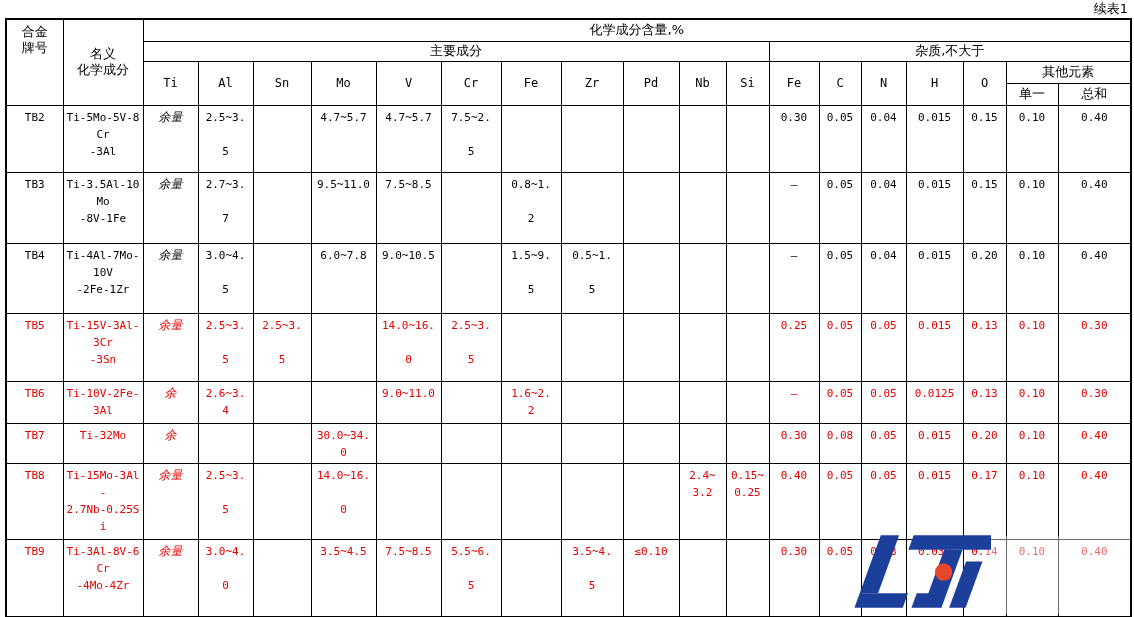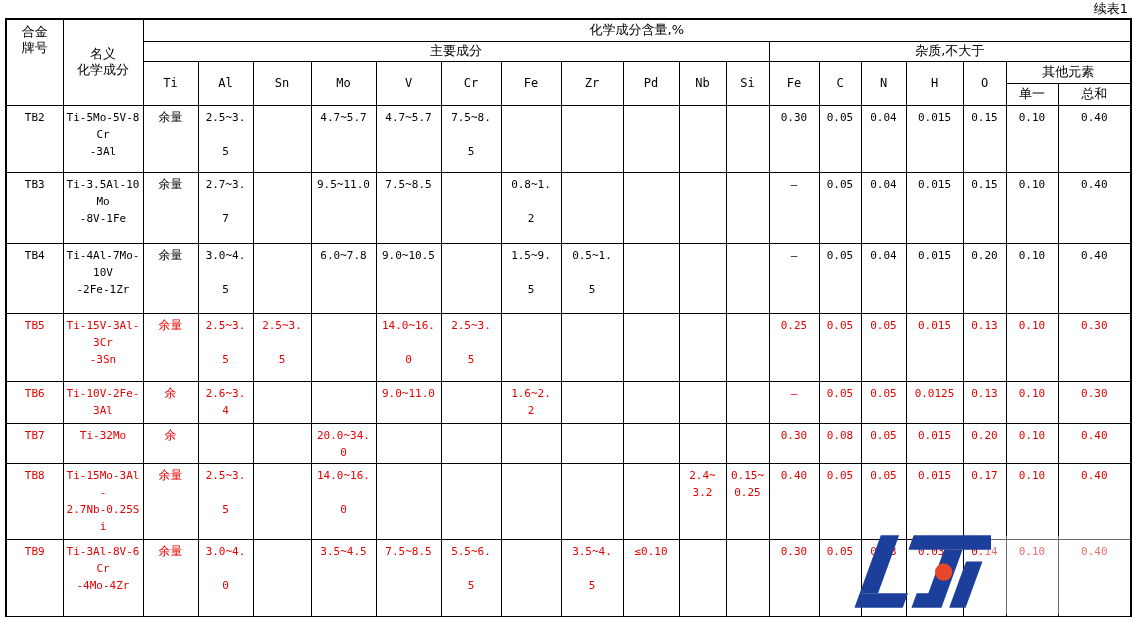--- a/index.html
+++ b/index.html
@@ -30,21 +30,21 @@
   .alloy thead tr.hr2 { height:20px;padding-left:34px; }
   .alloy thead tr.hr3 { height:22px; }
   .alloy thead tr.hr4 { height:22px; }
   .th-alloy { vertical-align:top !important; padding-top:4px !important; }
   .pre { white-space:pre-line; }
   .alloy tbody td {
     vertical-align:top; padding-top:3px;
     font-size:11px; line-height:17px;
     font-family:"DejaVu Sans Mono","Liberation Mono",monospace;
   }
-  .alloy tbody td.cjkcell { font-size:12px; font-family:"DejaVu Sans","Liberation Sans",sans-serif; }
+  .alloy tbody td.cjkcell { font-size:12px; font-family:"DejaVu Sans","Liberation Sans",sans-serif;font-style:italic; }
   .alloy tbody tr.red td { color:#e60000; }
   
   .haze {
     position:absolute; left:982px; top:536px; width:148px; height:78px;
     background:rgba(255,255,255,0.42); pointer-events:none;
   }
   .logo {
     position:absolute; left:846px; top:532px; width:145px; height:84px;
     pointer-events:none;
   }
@@ -121,21 +121,21 @@
           <td class="pre">Ti-5Mo-5V-8
 Cr
 -3Al</td>
           <td class="pre cjkcell">余量</td>
           <td class="pre">2.5~3.
 
 5</td>
           <td class="pre"></td>
           <td class="pre">4.7~5.7</td>
           <td class="pre">4.7~5.7</td>
-          <td class="pre">7.5~8.
+          <td class="pre">7.5~2.
 
 5</td>
           <td class="pre"></td>
           <td class="pre"></td>
           <td class="pre"></td>
           <td class="pre"></td>
           <td class="pre"></td>
           <td class="pre">0.30</td>
           <td class="pre">0.05</td>
           <td class="pre">0.04</td>
@@ -258,21 +258,21 @@
           <td class="pre">0.13</td>
           <td class="pre">0.10</td>
           <td class="pre">0.30</td>
         </tr>
         <tr class="red" style="height: 40px;">
           <td class="pre">TB7</td>
           <td class="pre">Ti-32Mo</td>
           <td class="pre cjkcell">余</td>
           <td class="pre"></td>
           <td class="pre"></td>
-          <td class="pre">20.0~34.
+          <td class="pre">30.0~34.
 0</td>
           <td class="pre"></td>
           <td class="pre"></td>
           <td class="pre"></td>
           <td class="pre"></td>
           <td class="pre"></td>
           <td class="pre"></td>
           <td class="pre"></td>
           <td class="pre">0.30</td>
           <td class="pre">0.08</td>

